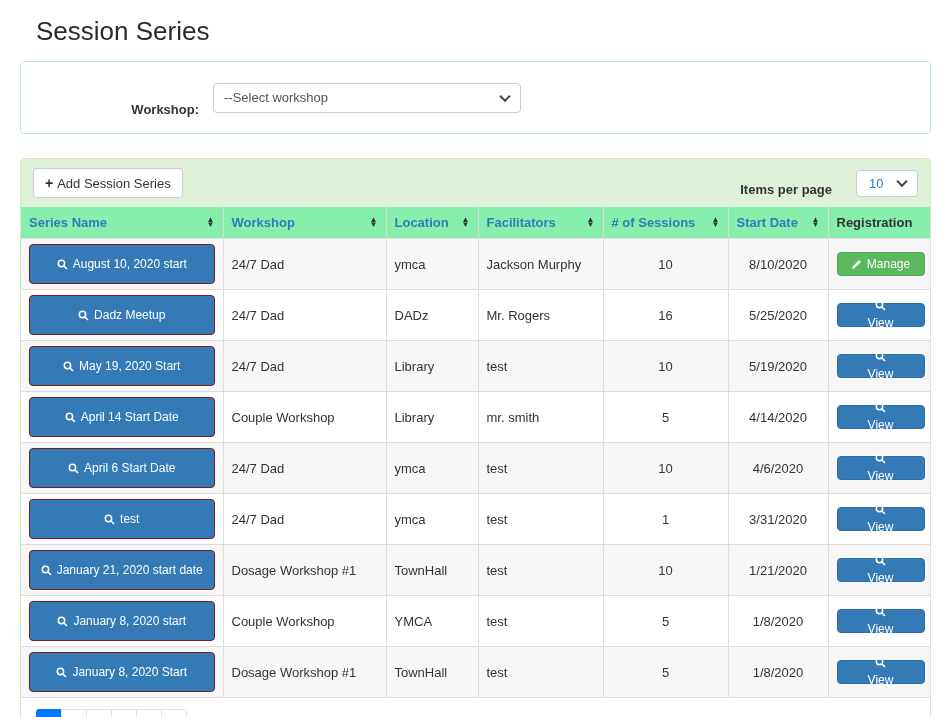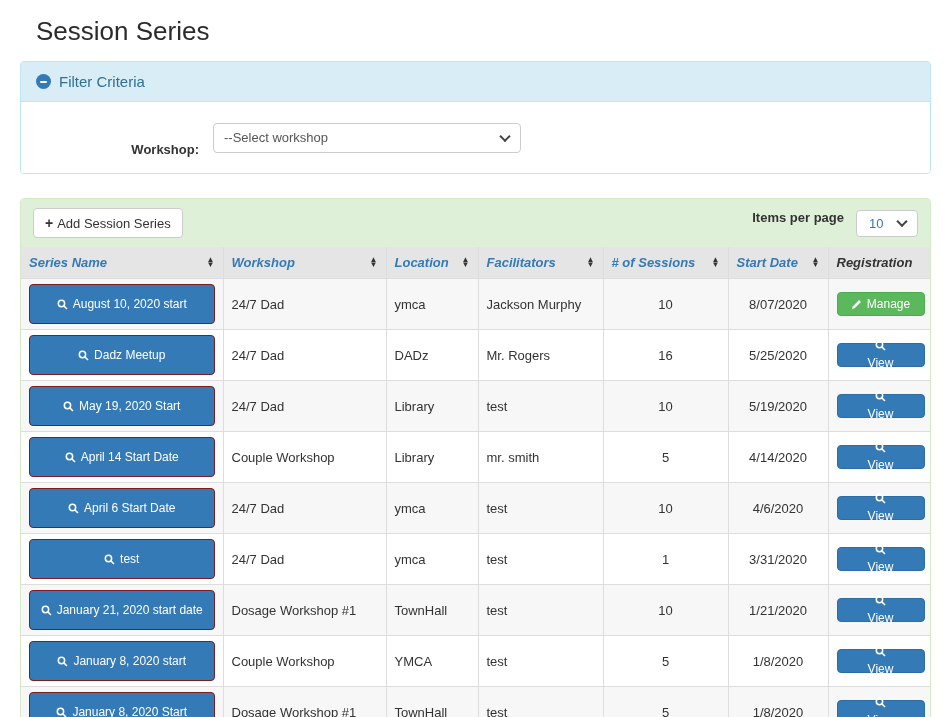--- a/index.html
+++ b/index.html
@@ -101,41 +101,40 @@
     padding: 6px 11px;
     font-size: 13px;
     color: #333;
     display: inline-flex;
     align-items: center;
     gap: 4px;
     cursor: pointer;
     font-family: inherit;
   }
   .plus-glyph { font-weight: bold; font-size: 14px; }
-  .items-per-page { display: flex; align-items: flex-start; gap: 12px; }
+  .items-per-page { display: flex; align-items: flex-end; gap: 24px; }
   .items-per-page .ipp-label { font-weight: bold; color: #333; }
   .ipp-select {
     width: 62px; height: 27px;
     padding: 0 22px 0 12px;
     color: #337ab7;
   }
 
   
   table.series-table { width: 100%; border-collapse: collapse; table-layout: fixed; background: #fff; }
   .series-table th {
-    background: #e5e5e5;
+    background: #86efac;
     color: #337ab7;
     font-weight: bold;
     text-align: left;
     padding: 8px 8px;
     border-bottom: 1px solid #ddd;
     border-right: 1px solid #ddd;
     font-size: 13px;
     cursor: pointer;
-    font-style: italic;
   }
   .series-table th:last-child { color: #333; border-right: none; cursor: default; }
   .th-inner { display: flex; align-items: center; justify-content: space-between; }
   .sort-icon { display: inline-flex; flex-direction: column; line-height: 0.62; font-size: 8px; color: #333; margin-left: 4px; }
   .series-table td {
     padding: 5px 8px;
     border-bottom: 1px solid #ddd;
     border-right: 1px solid #ddd;
     vertical-align: middle;
     height: 35px;
@@ -220,26 +219,20 @@
   .icon-svg { flex: 0 0 auto; display: block; }
 </style>
 </head>
 <body>
 
 <div class="container">
 
   <h1 class="page-title">Session Series</h1>
 
   <div class="panel-info">
-    <div class="panel-heading">
-      <span class="minus-circle">
-          <span class="bar"></span>
-        </span>
-      <span class="filter-title">Filter Criteria</span>
-    </div>
     <div class="panel-body">
       <label class="field-label">Workshop:</label>
       <div class="custom-select">
         <span>--Select workshop</span>
         <span class="chevron"></span>
       </div>
     </div>
   </div>
 
   <div class="panel-success">
@@ -338,21 +331,21 @@
                   <circle cx="6.5" cy="6.5" r="4.6" fill="none" stroke="#fff" stroke-width="2.2"></circle>
                   <line x1="10.2" y1="10.2" x2="14.5" y2="14.5" stroke="#fff" stroke-width="2.4"></line>
                 </svg>
                 <span>August 10, 2020 start</span>
               </button>
             </td>
           <td>24/7 Dad</td>
           <td>ymca</td>
           <td>Jackson Murphy</td>
           <td class="center">10</td>
-          <td class="center">8/07/2020</td>
+          <td class="center">8/10/2020</td>
           <td>
               <button class="btn-action btn-manage">
                 <svg class="icon-svg" width="11" height="11" viewBox="0 0 16 16">
                   <path d="M11.7 1.5l2.8 2.8L5.2 13.6l-3.7 1 1-3.7z" fill="#fff"></path>
                 </svg>
                 <span>Manage</span>
               </button>
             </td>
         </tr>
         <tr>

